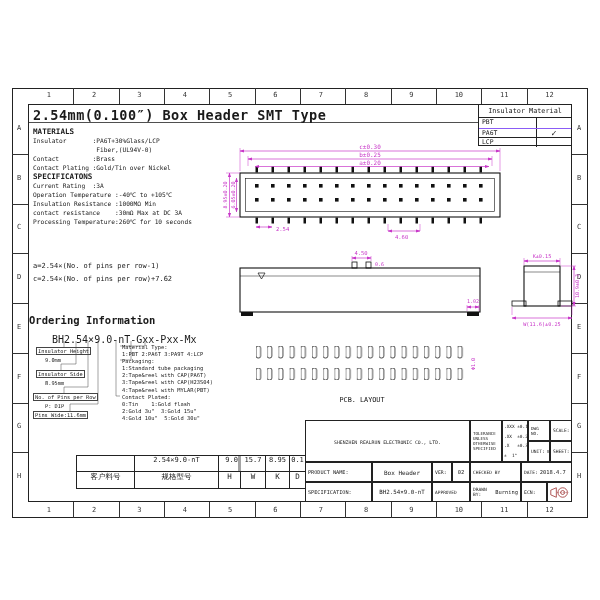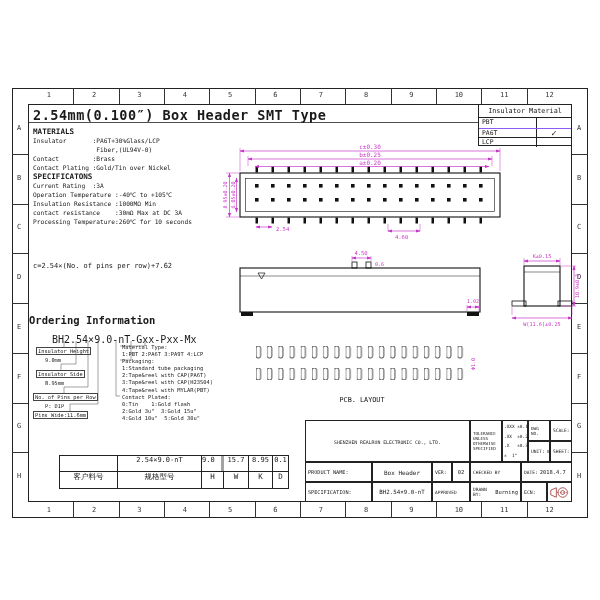--- a/index.html
+++ b/index.html
@@ -127,20 +127,21 @@
   <div class="matline">Contact Plating :Gold/Tin over Nickel</div>
   <div class="mathead">SPECIFICATONS</div>
   <div class="matline">Current Rating  :3A</div>
   <div class="matline">Operation Temperature :-40℃ to +105℃</div>
   <div class="matline">Insulation Resistance :1000MΩ Min</div>
   <div class="matline">contact resistance    :30mΩ Max at DC 3A</div>
   <div class="matline">Processing Temperature:260℃ for 10 seconds</div>
 </div>
 
 <div class="abs" style="left:33px;top:260px">
+  <div class="formula">a=2.54×(No. of pins per row-1)</div>
   <div class="formula">c=2.54×(No. of pins per row)+7.62</div>
 </div>
 
 <div class="abs ordhead" style="left:29px;top:314px">Ordering Information</div>
 <div class="abs pn" style="left:52px;top:334px">BH2.54×9.0-nT-Gxx-Pxx-Mx</div>
 
 <div class="oleft box" style="left:36px;top:347px">Insulator Height</div>
 <div class="oleft" style="left:44px;top:357px">9.0mm</div>
 <div class="oleft box" style="left:36px;top:370px">Insulator Side</div>
 <div class="oleft" style="left:44px;top:380px">8.95mm</div>
@@ -283,25 +284,25 @@
     <text class="dimt" x="542" y="326" text-anchor="middle" font-size="5.2">W(11.6)±0.25</text>
   </g>
 
   <g>
     <rect x="256" y="346" width="212" height="34" fill="url(#padpat)"></rect>
     <text class="dimt" transform="translate(475,370) rotate(-90)" font-size="5">Φ1.0</text>
     <text x="362" y="402" text-anchor="middle" font-size="6.8" fill="#111">PCB. LAYOUT</text>
   </g>
 </svg>
 
-<div class="abs" style="left:59px;top:455px;width:230px;height:34px;border:1px solid #222">
+<div class="abs" style="left:76px;top:455px;width:230px;height:34px;border:1px solid #222">
   <div style="display:flex;height:16px;border-bottom:1px solid #222">
     <div class="stv" style="width:58px;border-right:1px solid #222"></div>
     <div class="stv ctr" style="width:84px;border-right:1px solid #222;text-align:center">2.54×9.0-nT</div>
-    <div class="stv" style="width:22px;border-right:3px solid #a3a3a3;text-align:left">9.0</div>
+    <div class="stv" style="width:22px;border-right:3px solid #a3a3a3;text-align:right">9.0</div>
     <div class="stv" style="width:25px;border-right:1px solid #222;text-align:center">15.7</div>
     <div class="stv" style="width:24px;border-right:1px solid #222;text-align:center">8.95</div>
     <div class="stv" style="flex:1;text-align:center">0.1</div>
   </div>
   <div style="display:flex;height:16px">
     <div class="sth cjk" style="width:58px;border-right:1px solid #222;text-align:center">客户料号</div>
     <div class="sth cjk" style="width:84px;border-right:1px solid #222;text-align:center">规格型号</div>
     <div class="sth" style="width:22px;border-right:1px solid #222;text-align:center">H</div>
     <div class="sth" style="width:25px;border-right:1px solid #222;text-align:center">W</div>
     <div class="sth" style="width:24px;border-right:1px solid #222;text-align:center">K</div>

